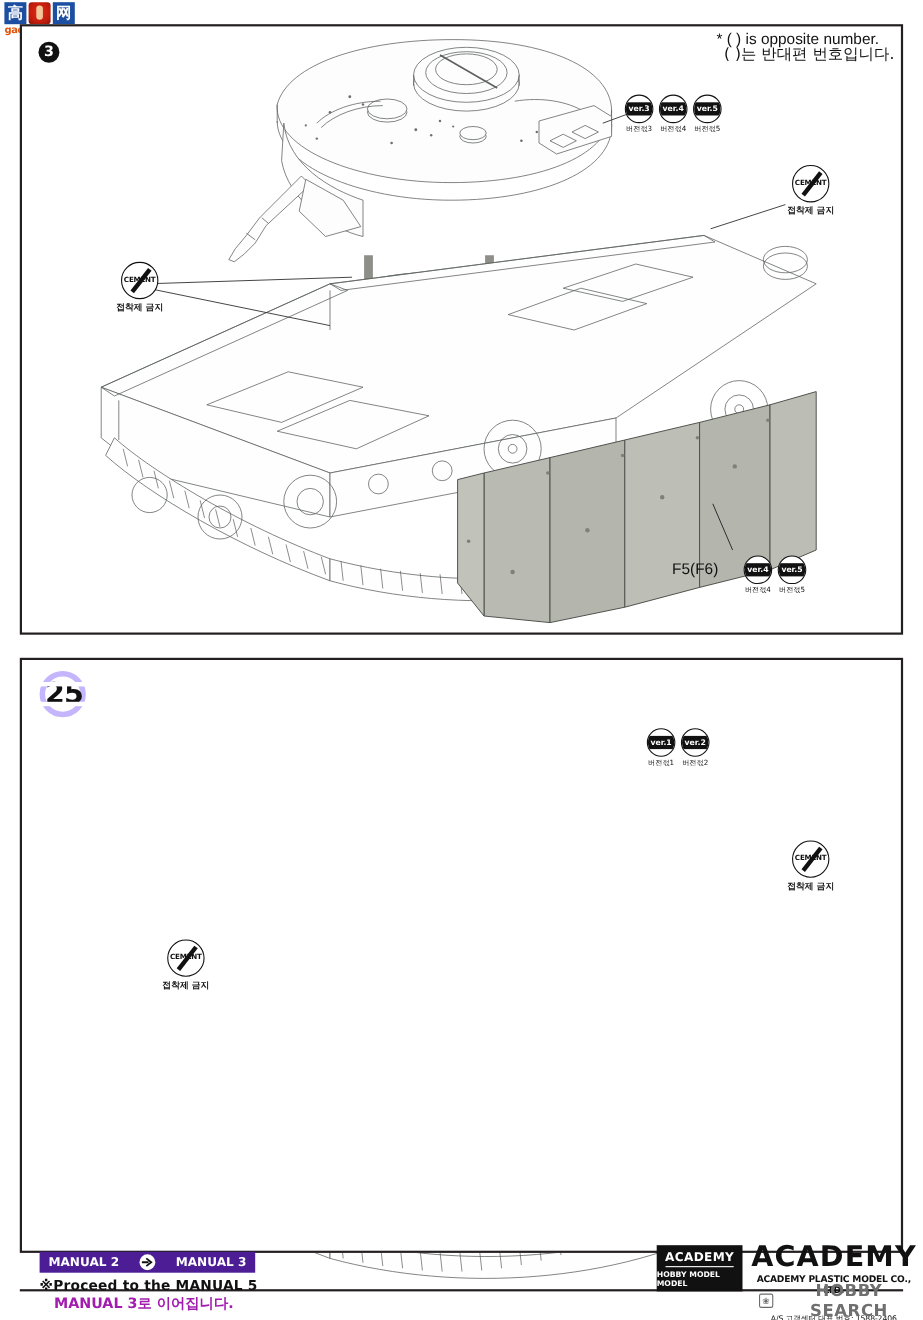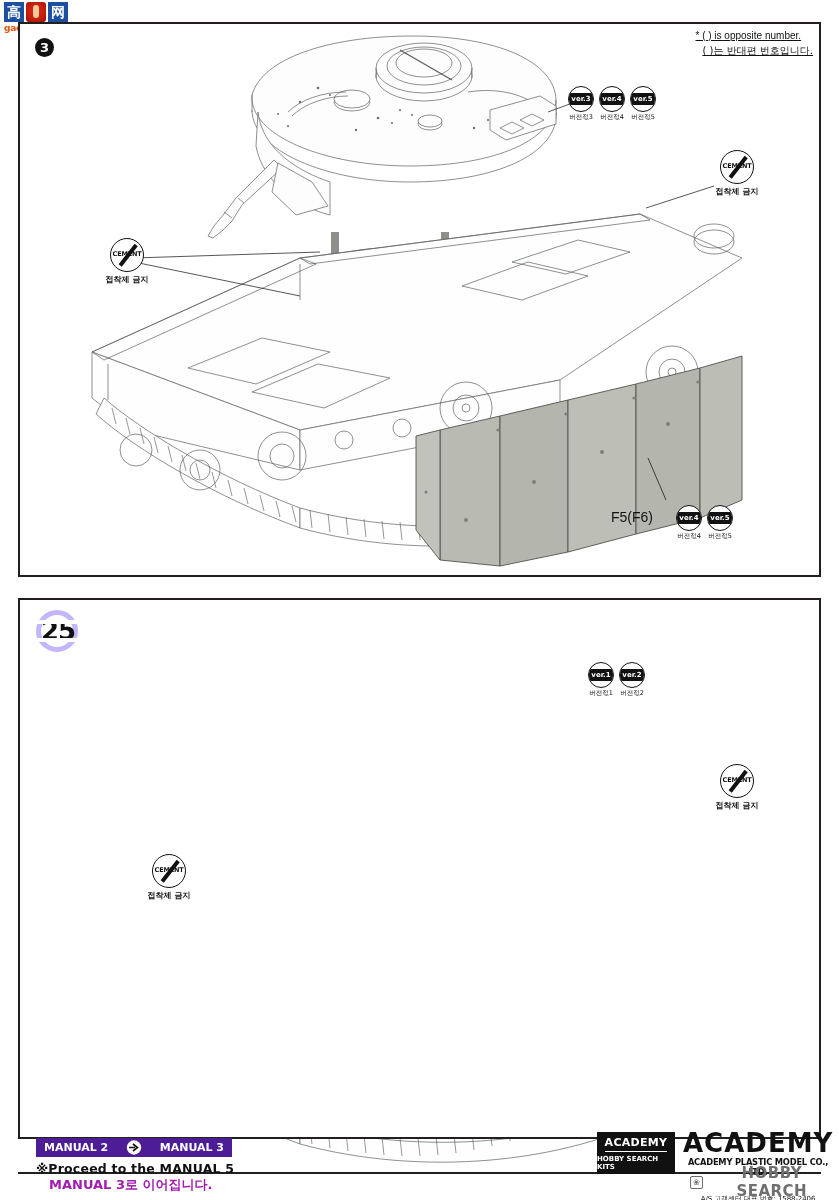--- a/index.html
+++ b/index.html
@@ -63,22 +63,22 @@
   }
   .step-big::before, .step-big::after {
     content: ""; position: absolute; background: #fff;
   }
   .step-big::before { left: -6px; top: 5px; width: 54px; height: 4px; }
   .step-big::after  { left: -6px; bottom: 5px; width: 54px; height: 4px; }
 
   
   .opp-note {
     position: absolute; right: 26px; top: 28px;
-    font-size: 10px; line-height: 15px; color: #111;
-    text-align: left; white-space: nowrap; text-decoration: underline;
+    font-size: 14px; line-height: 15px; color: #111;
+    text-align: left; white-space: nowrap;
   }
   .opp-note .kr { font-family: "DejaVu Sans", sans-serif; padding-left: 7px; }
 
   
   .ver-group { position: absolute; display: flex; gap: 5px; z-index: 25; }
   .ver-item { width: 26px; text-align: center; }
   .ver-circle {
     width: 26px; height: 26px; border-radius: 50%;
     background: #fff; border: 1.5px solid #111;
     position: relative; overflow: hidden;
@@ -580,21 +580,21 @@
       <span>MANUAL 3</span>
     </div>
     <div class="mf-line1">※Proceed to the MANUAL 5</div>
     <div class="mf-line2">MANUAL 3로 이어집니다.</div>
   </div>
 
   <div class="foot-rule"></div>
 
   <div class="acad-badge">
     <div class="a1">ACADEMY</div>
-    <div class="a2">HOBBY SEARCH KITS</div>
+    <div class="a2">HOBBY MODEL MODEL</div>
   </div>
 
   <div class="acad-block">
     <div class="acad-logo">ACADEMY</div>
     <div class="acad-sub">ACADEMY PLASTIC MODEL CO., LTD.</div>
     <div class="acad-tel">A/S 고객센터 대표 번호: 1588-2406</div>
   </div>
 
   <div class="hs-wm">
     <div class="hs-row">

